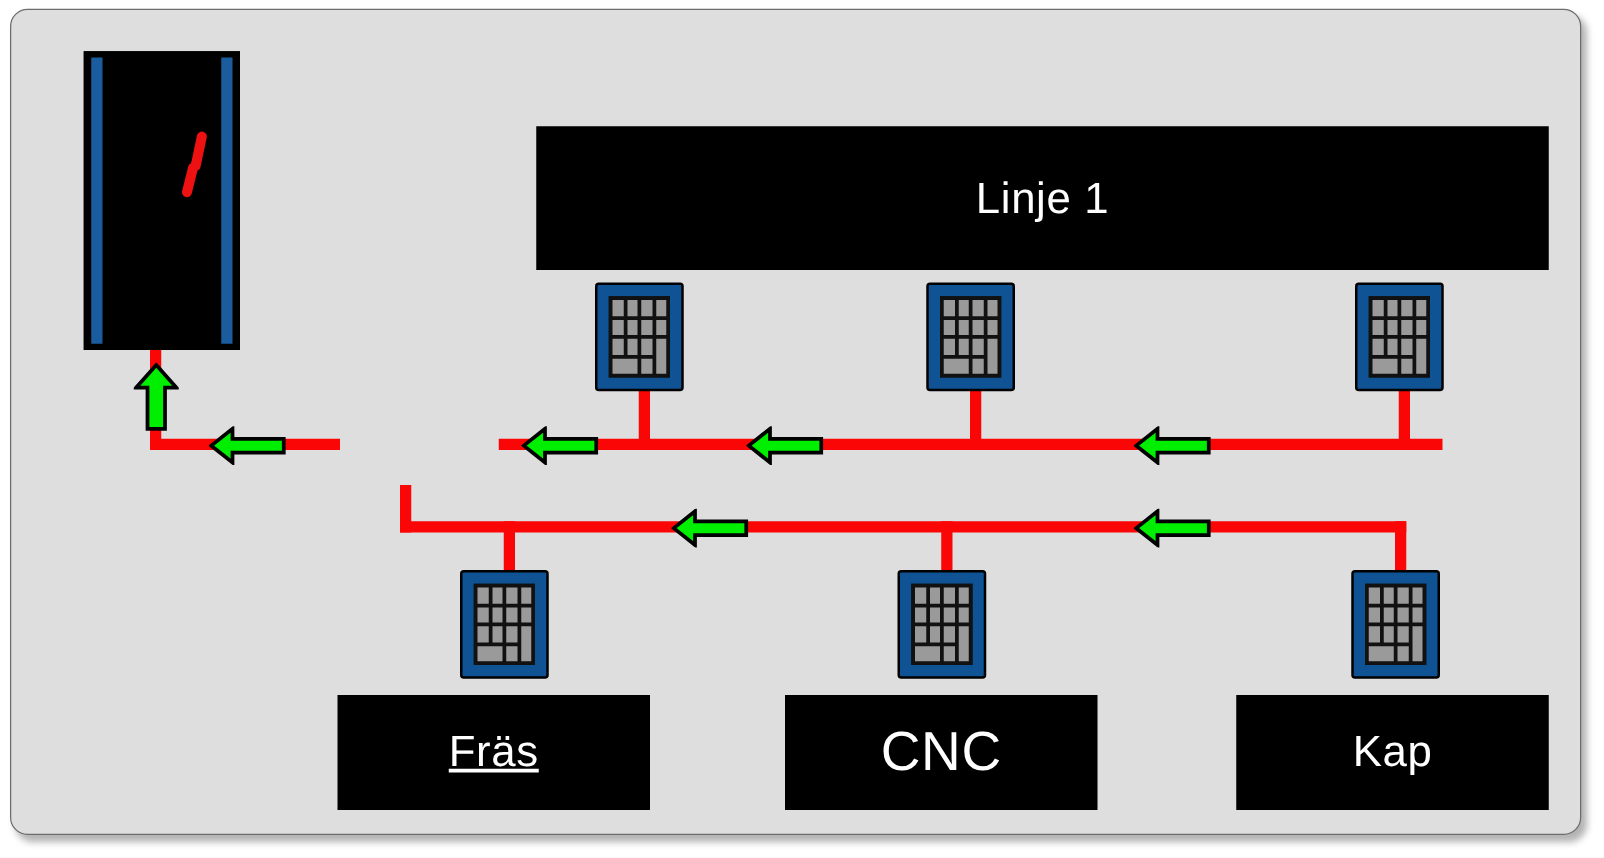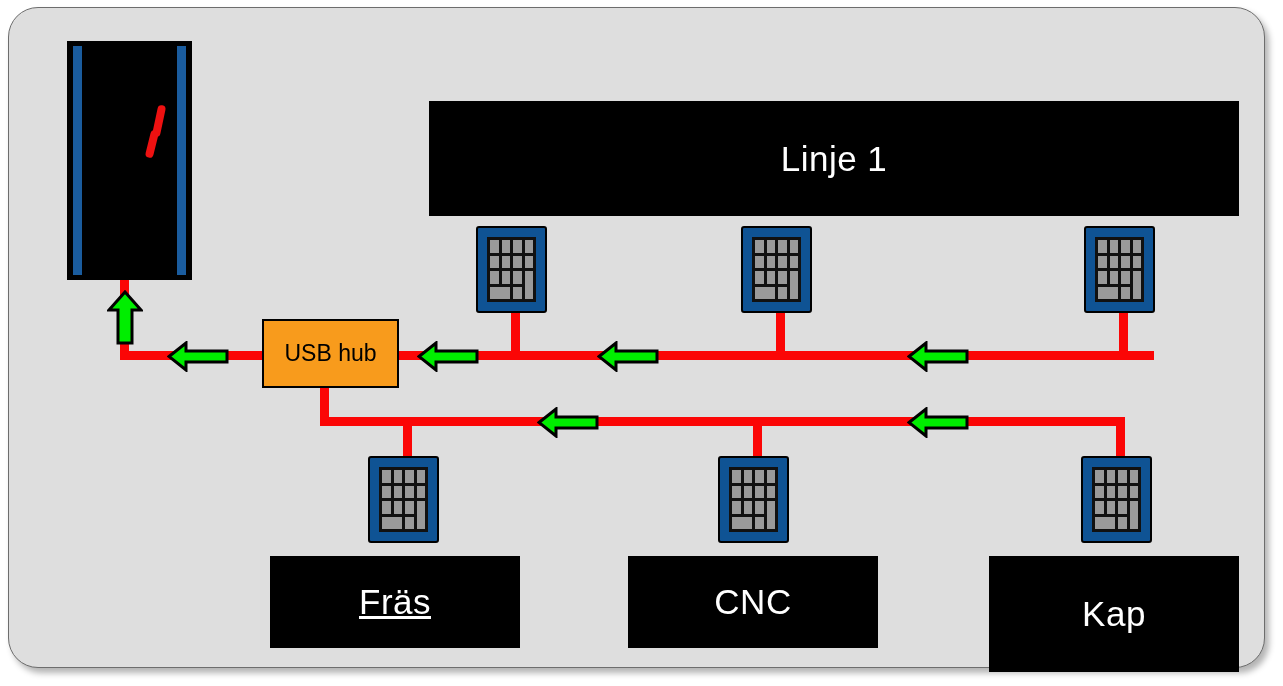--- a/index.html
+++ b/index.html
@@ -19,21 +19,21 @@
   }
   
   #panel {
     position: absolute;
     left: 8px;
     top: 7px;
     width: 1257px;
     height: 661px;
     background: #dedede;
     border: 1.5px solid #6d6d6d;
-    border-radius: 30px;
+    border-radius: 14px;
     box-sizing: border-box;
     box-shadow: 4px 5px 6px rgba(0,0,0,0.30);
   }
   .node {
     position: absolute;
     box-sizing: border-box;
   }
   
   .monitor {
     background: #000000;
@@ -151,23 +151,20 @@
       <div class="bezel left"></div>
       <div class="bezel right"></div>
       <div class="scribble s1"></div>
       <div class="scribble s2"></div>
     </div>
 
     <div class="node blackbox" style="left:420px; top:93px; width:810px; height:115px; font-size:35px;">
       <span>Linje 1</span>
     </div>
 
-    <div class="node usbhub" style="left:253px; top:311px; width:137px; height:69px;">
-      <span>USB hub</span>
-    </div>
 
     <div class="node keypad" style="left:467px; top:218px; width:71px; height:87px;">
       <div class="grid">
         <div class="key"></div>
         <div class="key"></div>
         <div class="key"></div>
         <div class="key"></div>
         <div class="key"></div>
         <div class="key"></div>
         <div class="key"></div>
@@ -272,24 +269,24 @@
         <div class="key"></div>
         <div class="key tall"></div>
         <div class="key wide"></div>
         <div class="key"></div>
       </div>
     </div>
 
     <div class="node blackbox" style="left:261px; top:548px; width:250px; height:92px; font-size:35px;text-decoration:underline;">
       <span>Fräs</span>
     </div>
-    <div class="node blackbox" style="left:619px; top:548px; width:250px; height:92px; font-size:35px;">
+    <div class="node blackbox" style="left:619px; top:548px; width:250px; height:92px; font-size:44px;">
       <span>CNC</span>
     </div>
-    <div class="node blackbox" style="left:980px; top:548px; width:250px; height:116px; font-size:35px;">
+    <div class="node blackbox" style="left:980px; top:548px; width:250px; height:92px; font-size:35px;">
       <span>Kap</span>
     </div>
 
     <svg class="arrow" style="left:98px; top:282px;" width="36" height="55" viewBox="0 0 36 55">
       <polygon points="18,2 34,20 25,20 25,53 11,53 11,20 2,20" fill="#00ee00" stroke="#000000" stroke-width="3" stroke-linejoin="miter"></polygon>
     </svg>
 
     <svg class="arrow" style="left:158px; top:333px;" width="62" height="31" viewBox="0 0 62 31">
       <polygon points="2,15.5 19,2 19,10 60,10 60,21 19,21 19,29" fill="#00ee00" stroke="#000000" stroke-width="3" stroke-linejoin="miter"></polygon>
     </svg>

